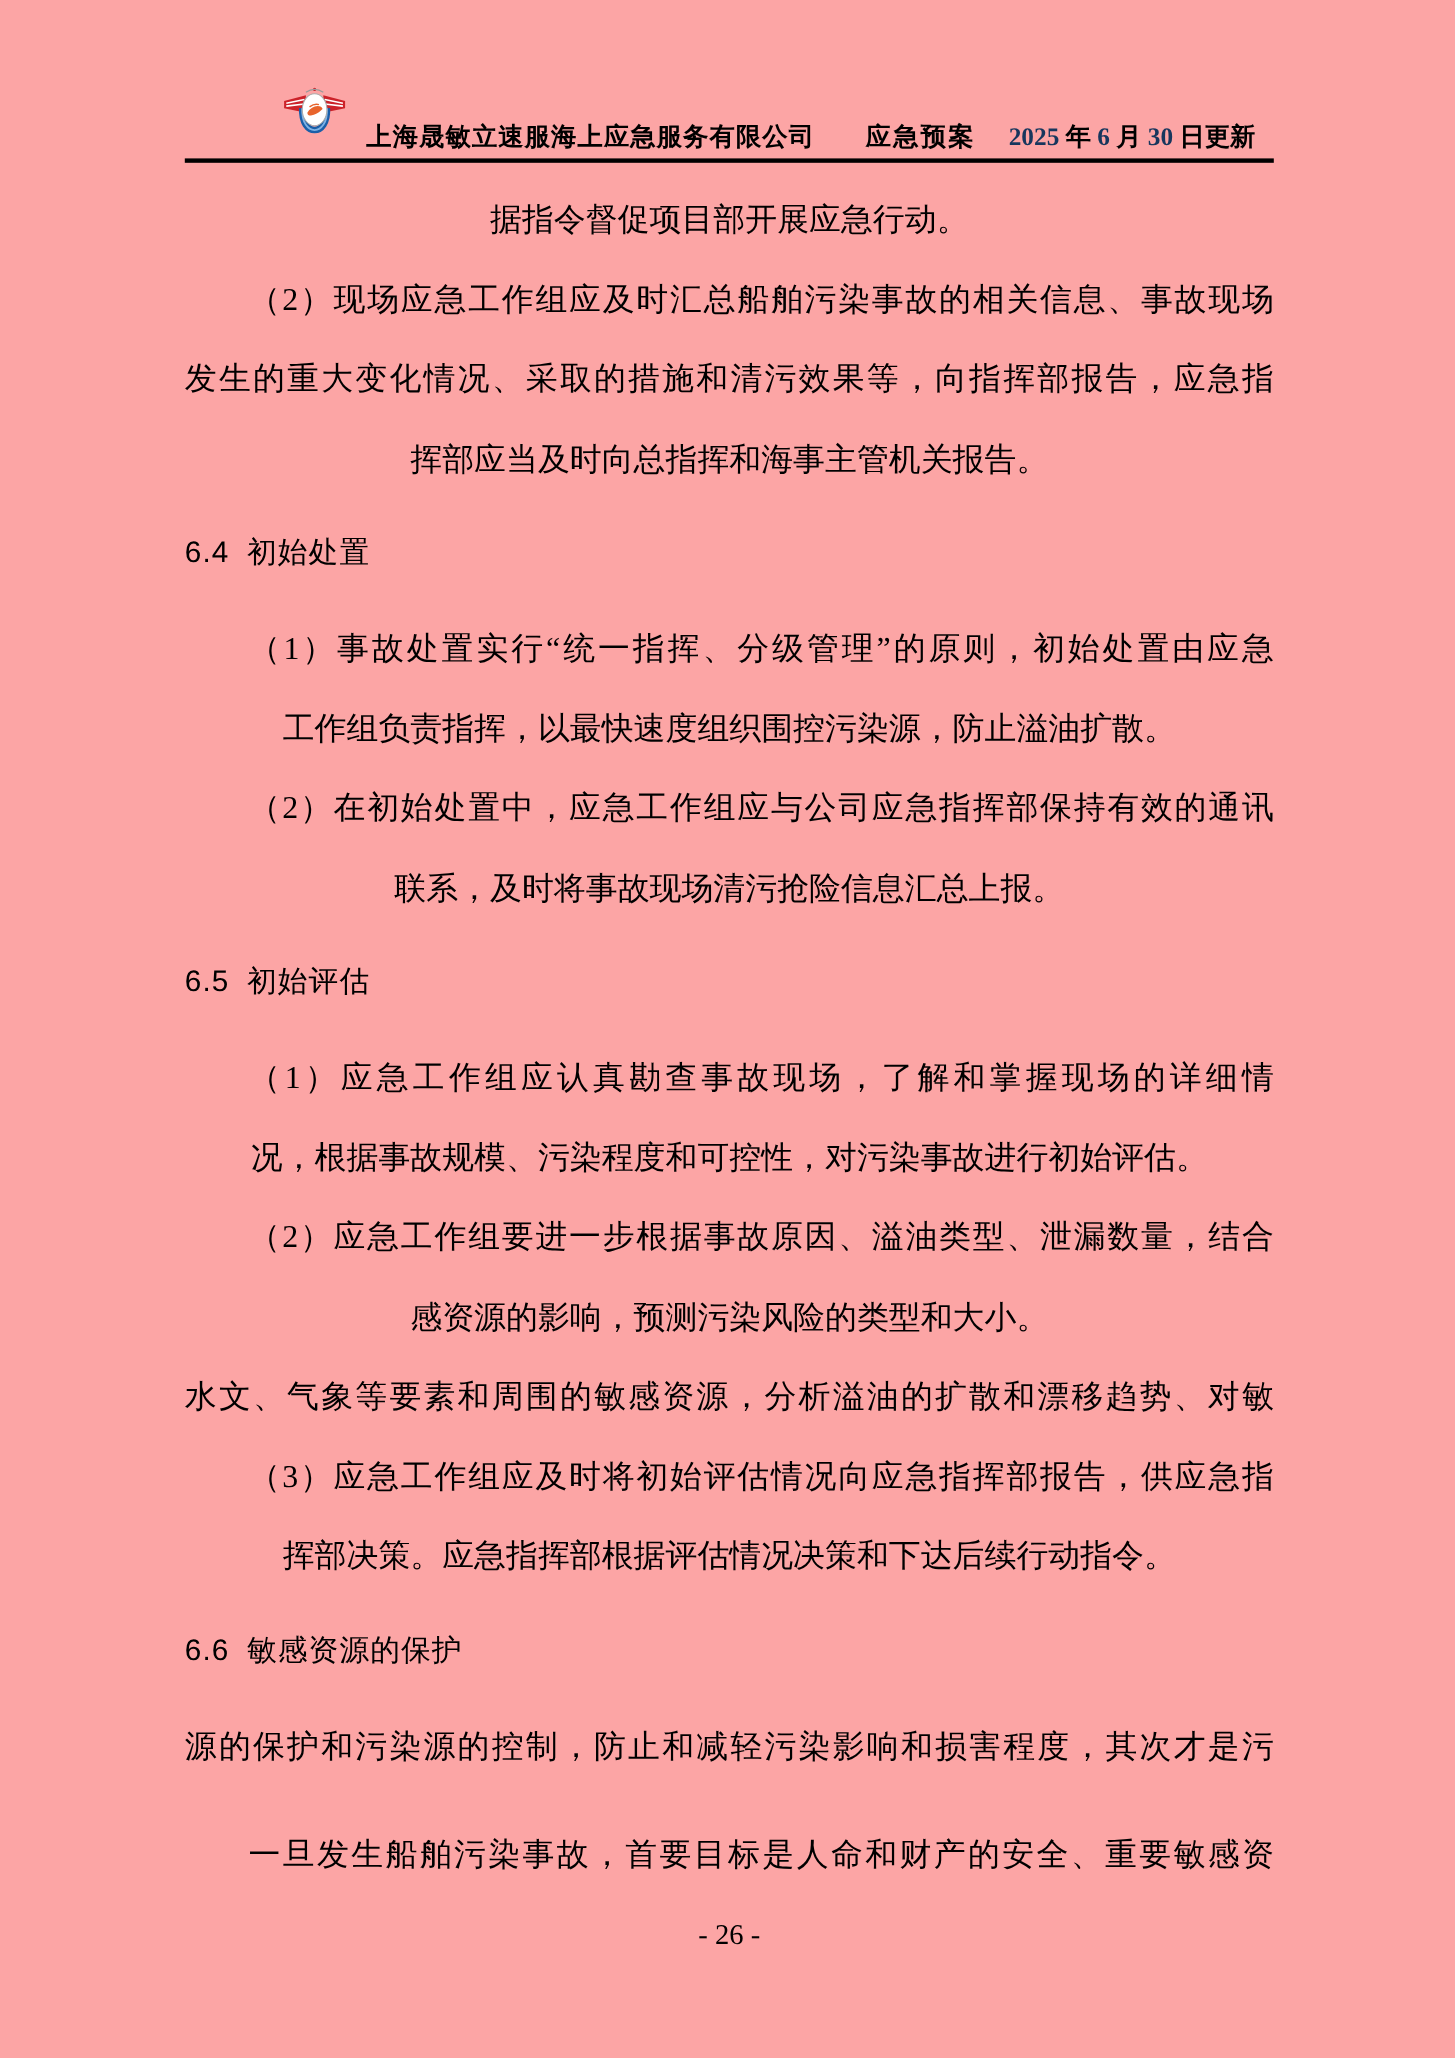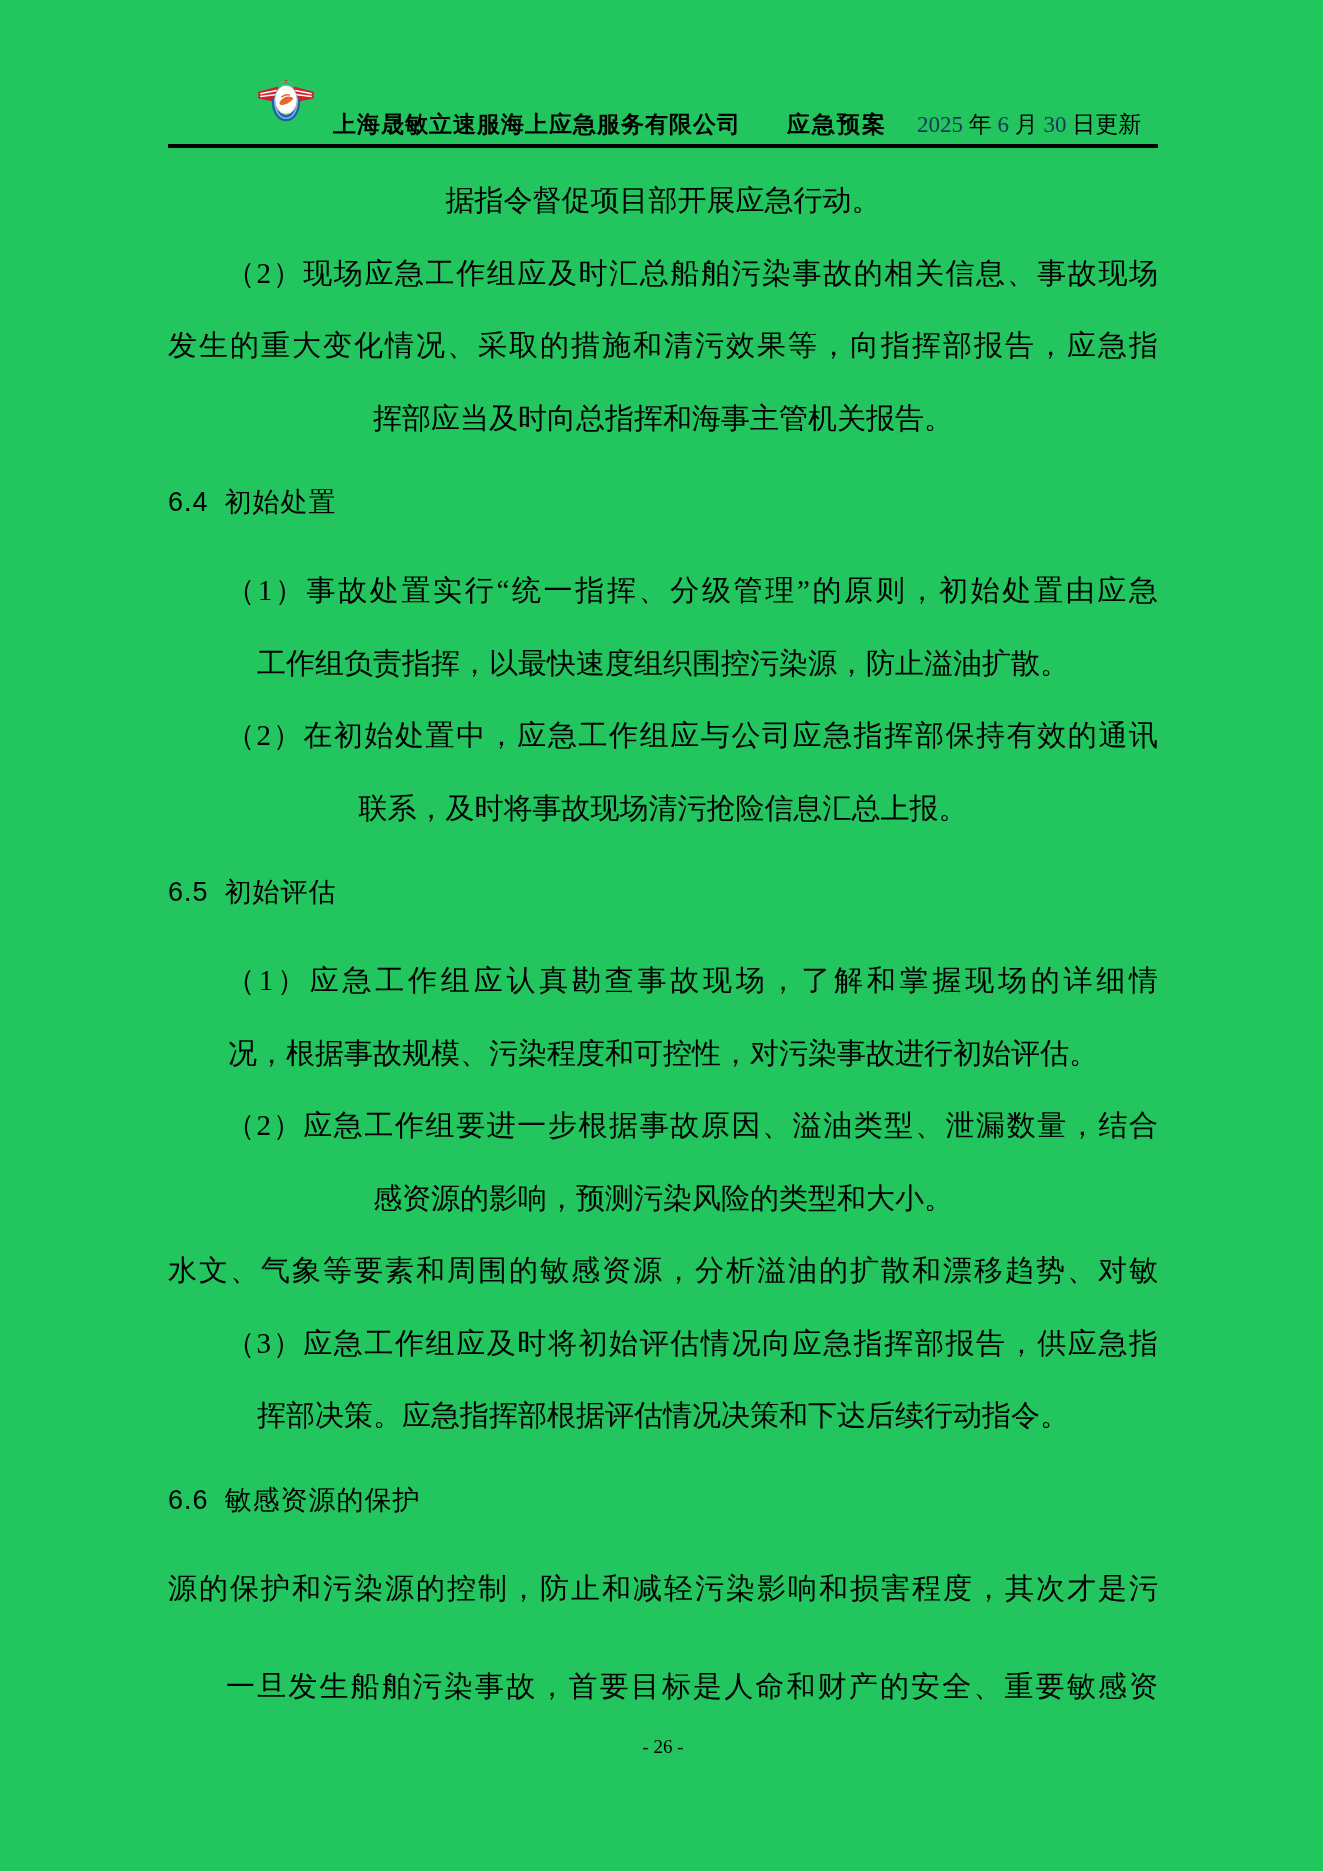--- a/index.html
+++ b/index.html
@@ -1,20 +1,20 @@
 <!DOCTYPE html>
 <html lang="zh"><head>
 <meta charset="utf-8">
 <style>
   html, body { margin: 0; padding: 0; background: #ffffff; }
   .page {
     position: relative;
     width: 1323px;
     height: 1871px;
-    background: #22c55e;
+    background: #fca5a5;
     overflow: hidden;
     font-family: "Liberation Serif", "DejaVu Serif", serif;
     color: #000000;
   }
   .content { padding: 0 165px 0 168px; }
 
   
   .header {
     border-bottom: 4px solid #000000;
     padding-top: 76px;
@@ -37,21 +37,21 @@
   .doctype {
     font-size: 23px;
     font-weight: bold;
     letter-spacing: 2px;
     margin-left: 46px;
     padding-bottom: 2px;
     white-space: nowrap;
   }
   .date {
     font-size: 23px;
-    font-weight: normal;
+    font-weight: bold;
     margin-left: 30px;
     padding-bottom: 2px;
     white-space: nowrap;
   }
 
   
   .body-text {
     padding-top: 16px;
     font-size: 29px;
   }
@@ -75,23 +75,23 @@
     line-height: 84px;
     font-family: "Liberation Sans", "DejaVu Sans", sans-serif;
     font-size: 27px;
     font-weight: 400;
     letter-spacing: 1px;
   }
   .heading .num { margin-right: 16px; }
 
   
   .footer {
-    margin-top: 4px;
+    margin-top: 16px;
     text-align: center;
-    font-size: 19px;
+    font-size: 26px;
     height: 40px;
     line-height: 40px;
   }
 </style>
 </head>
 <body>
 
 <div class="page">
   <div class="content">
 

